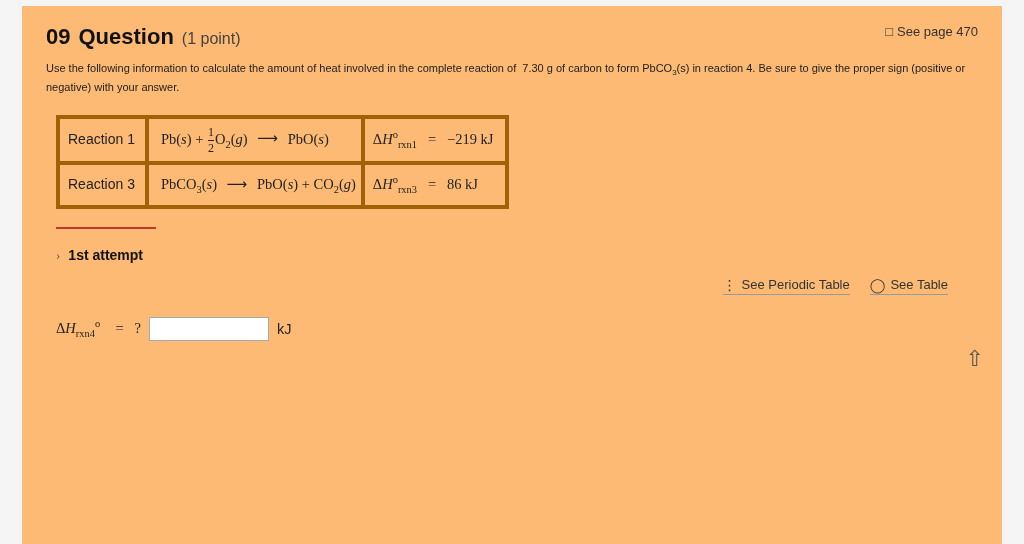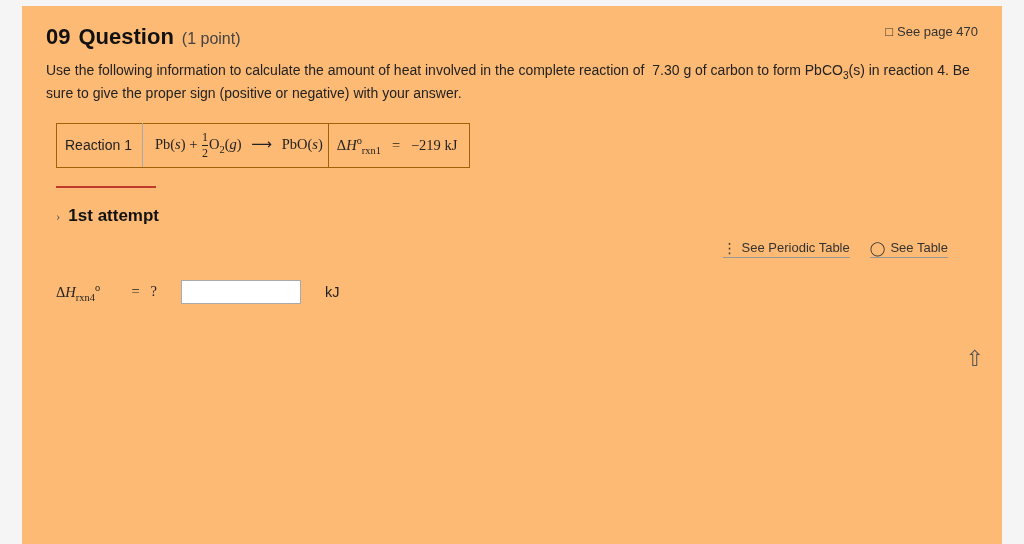--- a/index.html
+++ b/index.html
@@ -55,34 +55,34 @@
       display: flex;
       align-items: center;
       gap: 4px;
       font-family: Arial, sans-serif;
     }
     .page-icon {
       font-size: 13px;
       color: #333;
     }
     .question-text {
-      font-size: 14px;
+      font-size: 11px;
       line-height: 1.55;
       margin-bottom: 18px;
       color: #222;
       font-family: Arial, sans-serif;
     }
     .reactions-table {
       border-collapse: collapse;
       margin-bottom: 18px;
       margin-left: 10px;
     }
     .reactions-table td {
       padding: 6px 12px 6px 8px;
-      border: 1px solid #a16207;
+      border: 4px solid #a16207;
       font-size: 14.5px;
       vertical-align: middle;
       line-height: 1.7;
     }
     .reactions-table .reaction-label {
       border-right: 1px solid #aaa;
       white-space: nowrap;
       padding-right: 10px;
       font-family: Arial, sans-serif;
       font-size: 14px;
@@ -107,21 +107,21 @@
       gap: 8px;
       margin-bottom: 14px;
       margin-left: 10px;
     }
     .chevron-icon {
       font-size: 13px;
       color: #555;
       cursor: pointer;
     }
     .attempt-label {
-      font-size: 17px;
+      font-size: 14px;
       font-weight: bold;
       font-family: Arial, sans-serif;
       color: #111;
     }
     .up-arrow-btn {
       position: absolute;
       right: 18px;
       top: 340px;
       font-size: 22px;
       color: #555;
@@ -148,21 +148,21 @@
       border-bottom: 1px solid #999;
       padding-bottom: 1px;
       cursor: pointer;
     }
     .tool-icon {
       font-size: 14px;
     }
     .answer-row {
       display: flex;
       align-items: center;
-      gap: 24px;
+      gap: 8px;
       margin-left: 10px;
       margin-top: 6px;
     }
     .answer-label {
       font-size: 14.5px;
       white-space: nowrap;
     }
     .answer-equals {
       font-size: 14.5px;
     }
@@ -230,20 +230,29 @@
               <span class="frac-num">1</span>
               <span class="frac-den">2</span>
             </span>O<sub>2</sub>(<i>g</i>) <span class="arrow">⟶</span> PbO(<i>s</i>)
         </td>
         <td class="reaction-dh-col math">
           Δ<i>H</i><sup>o</sup><sub>rxn1</sub> &nbsp; = &nbsp; −219 kJ
         </td>
       </tr>
 
 
+      <tr>
+        <td class="reaction-label">Reaction 3</td>
+        <td class="reaction-equation math">
+          PbCO<sub>3</sub>(<i>s</i>) <span class="arrow">⟶</span> PbO(<i>s</i>) + CO<sub>2</sub>(<i>g</i>)
+        </td>
+        <td class="reaction-dh-col math">
+          Δ<i>H</i><sup>o</sup><sub>rxn3</sub> &nbsp; = &nbsp; 86 kJ
+        </td>
+      </tr>
 
     </tbody>
   </table>
 
   <hr class="divider-line">
 
   <div class="attempt-section">
     <span class="chevron-icon">›</span>
     <span class="attempt-label">1st attempt</span>
   </div>

